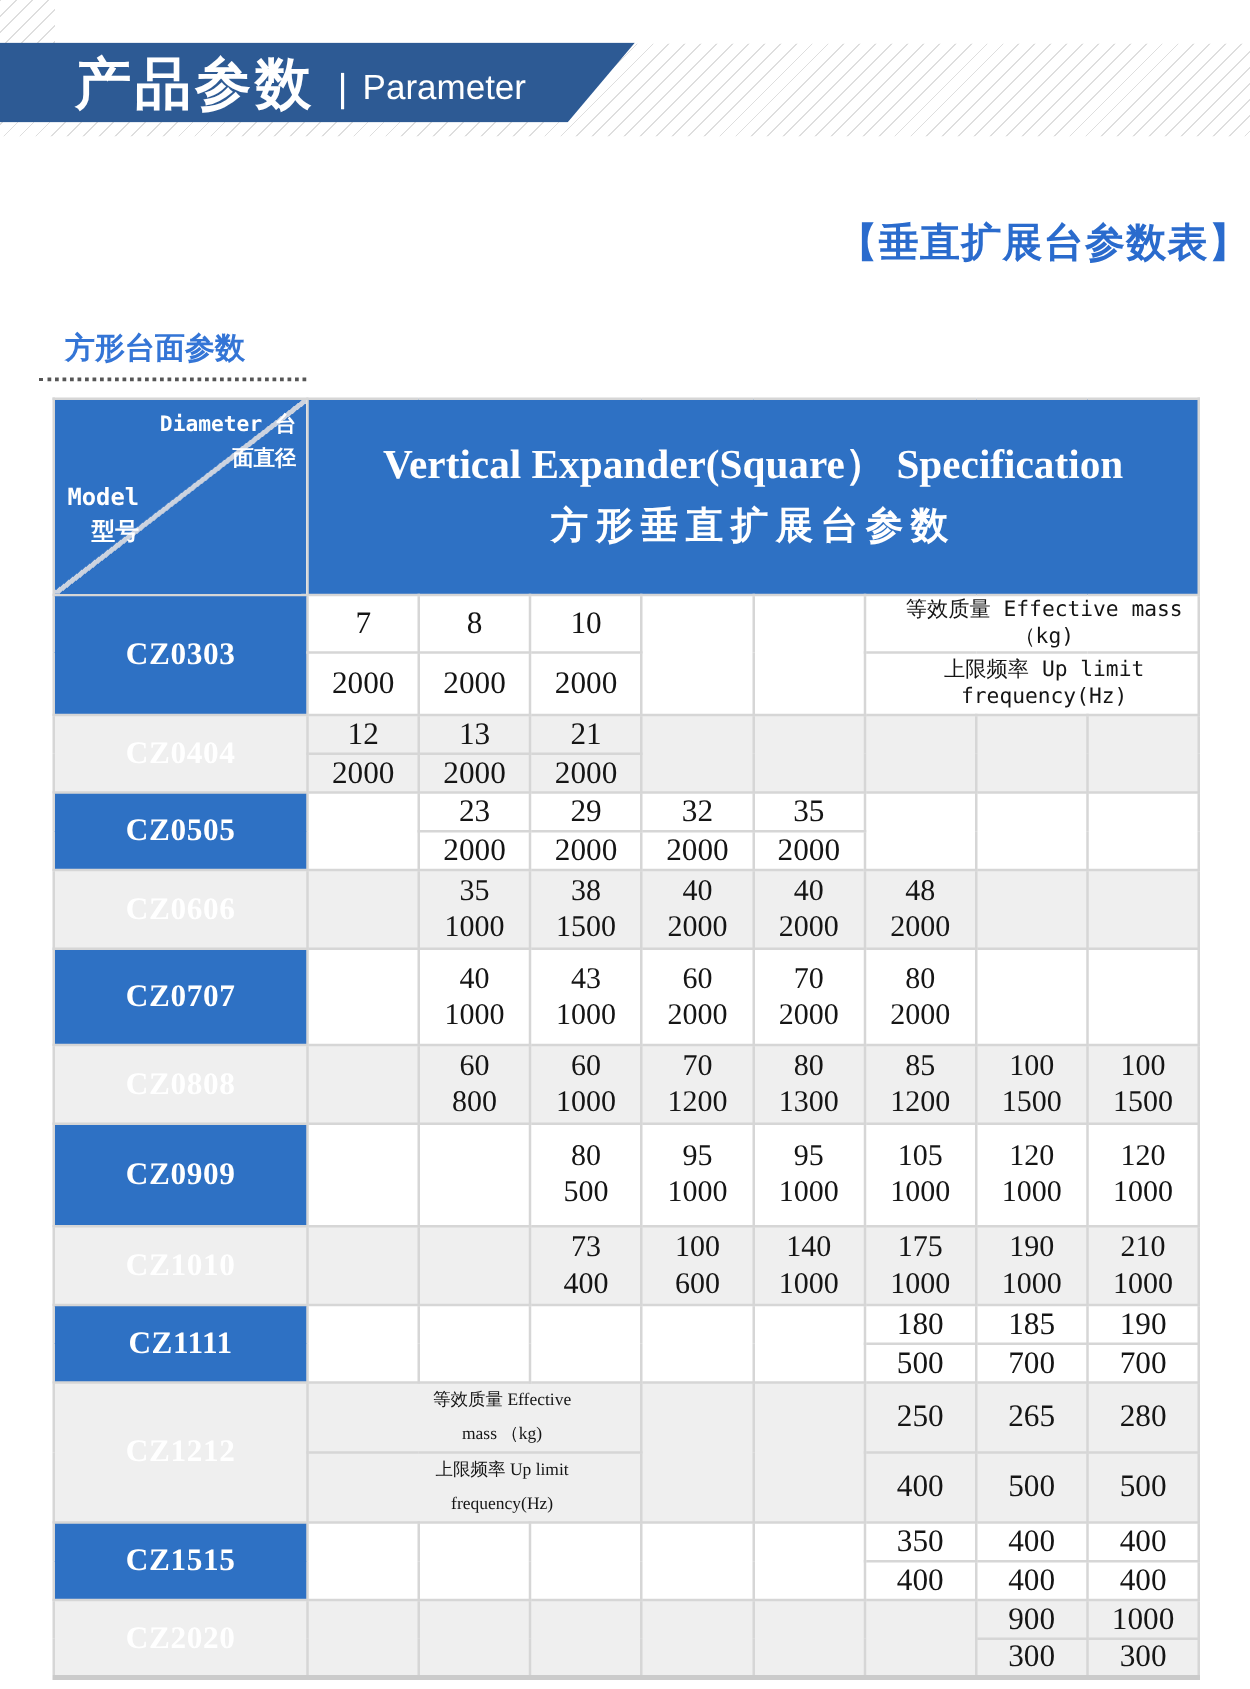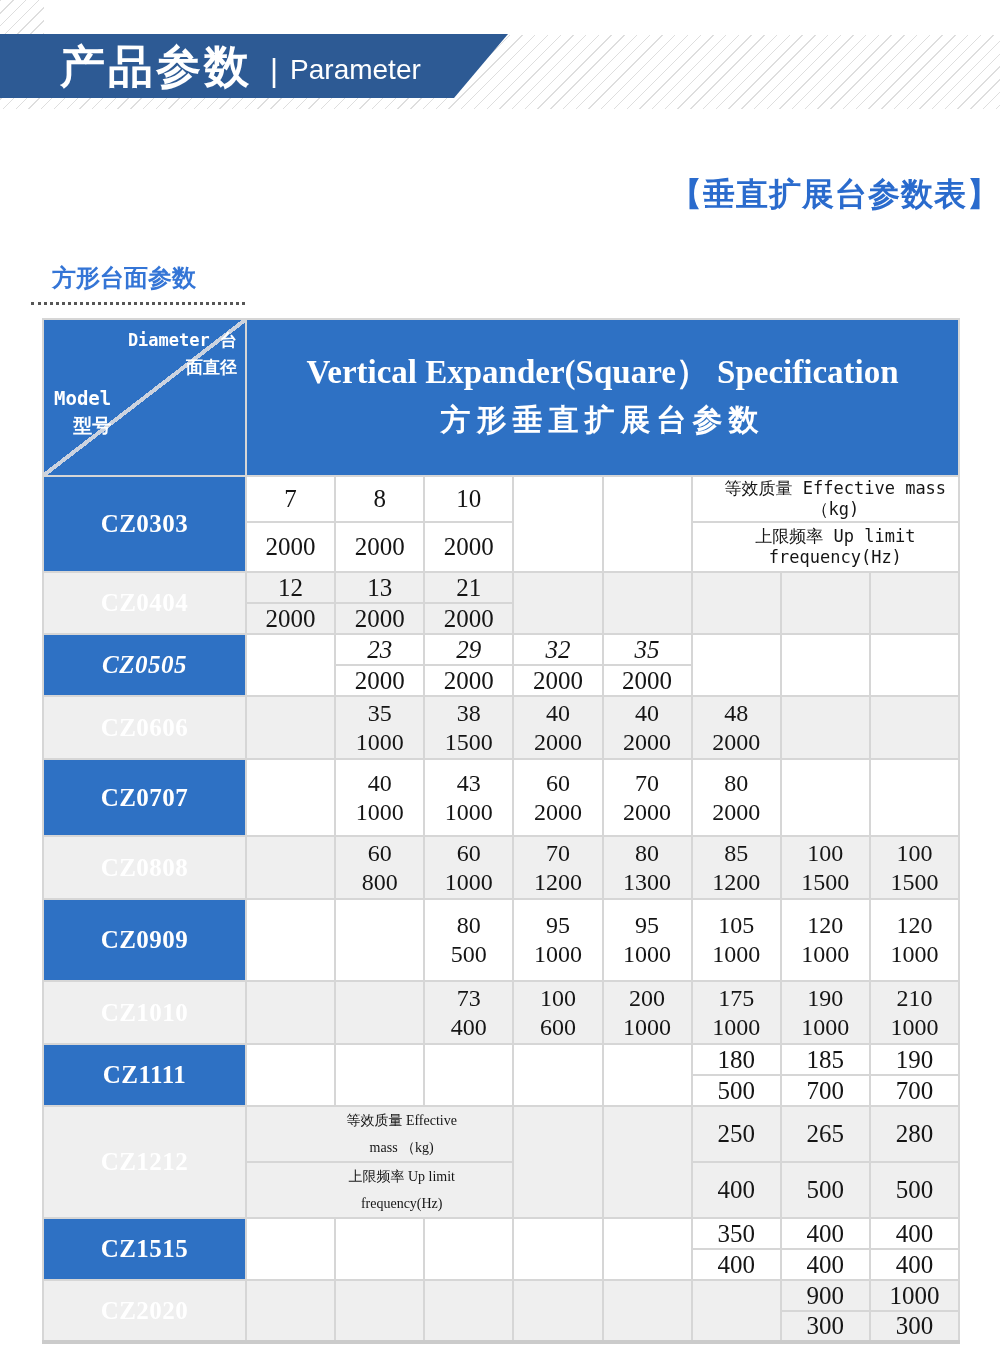--- a/index.html
+++ b/index.html
@@ -154,21 +154,21 @@
         <td class="val" rowspan="2"></td>
         <td class="val" rowspan="2"></td>
         <td class="val" rowspan="2"></td>
         <td class="val" rowspan="2"></td>
       </tr>
       <tr class="shade" style="height: 31px;">
         <td class="val">2000</td>
         <td class="val">2000</td>
         <td class="val">2000</td>
       </tr>
-      <tr style="height: 31px; font-style: italic;">
+      <tr style="height: 31px;">
         <td class="model" rowspan="2">CZ0505</td>
         <td class="val" rowspan="2"></td>
         <td class="val">23</td>
         <td class="val">29</td>
         <td class="val">32</td>
         <td class="val">35</td>
         <td class="val" rowspan="2"></td>
         <td class="val" rowspan="2"></td>
         <td class="val" rowspan="2"></td>
       </tr>
@@ -297,21 +297,21 @@
         <td class="val"></td>
         <td class="val">
           <span class="ln">73</span>
           <span class="ln">400</span>
         </td>
         <td class="val">
           <span class="ln">100</span>
           <span class="ln">600</span>
         </td>
         <td class="val">
-          <span class="ln">200</span>
+          <span class="ln">140</span>
           <span class="ln">1000</span>
         </td>
         <td class="val">
           <span class="ln">175</span>
           <span class="ln">1000</span>
         </td>
         <td class="val">
           <span class="ln">190</span>
           <span class="ln">1000</span>
         </td>

